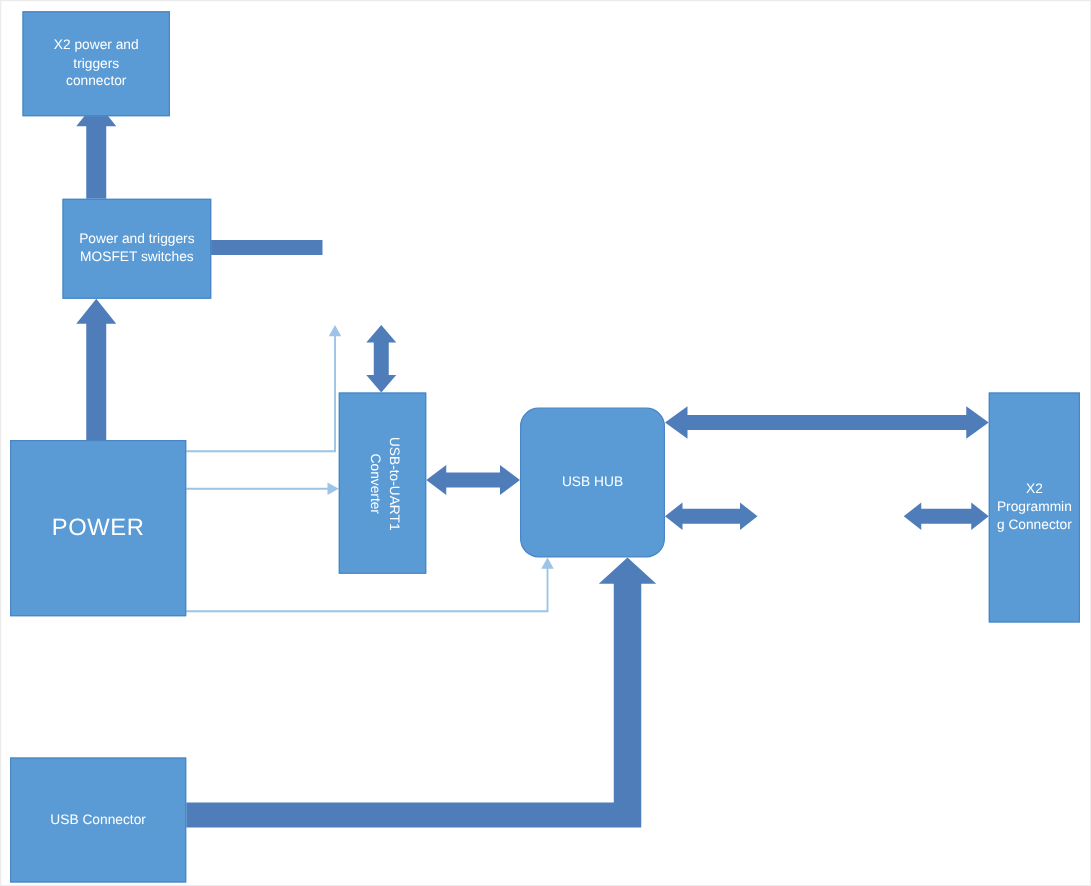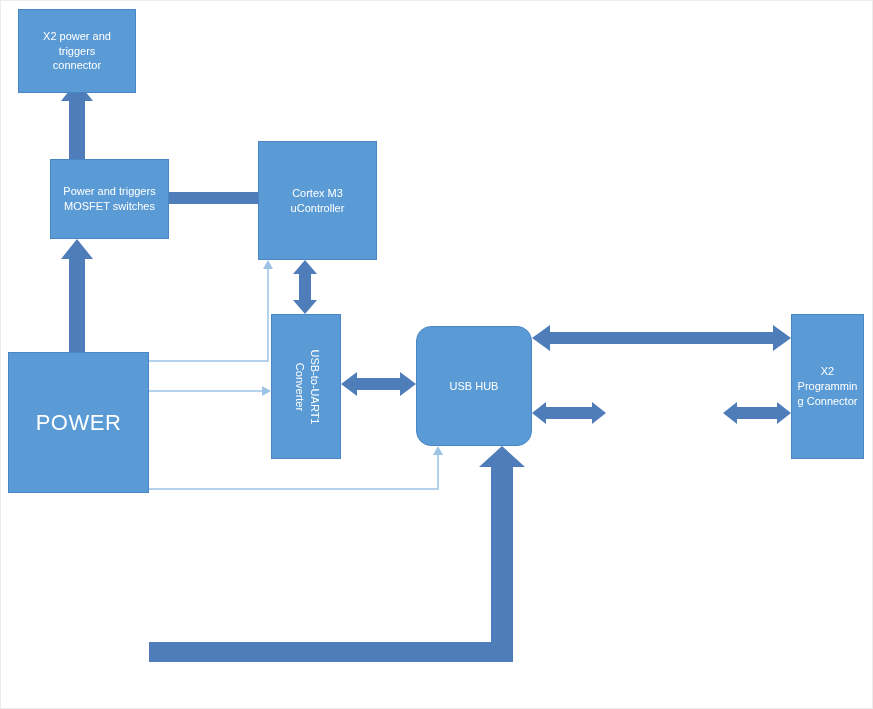--- a/index.html
+++ b/index.html
@@ -37,21 +37,21 @@
     text-align: center;
     font-size: 11px;
     line-height: 1.35;
     padding: 4px 6px;
     overflow-wrap: break-word;
     word-wrap: break-word;
   }
   .box .label { display: block; width: 100%; overflow-wrap: break-word; }
 
   #box-x2-power { padding: 4px 14px; }
-  #box-power { font-size: 22px; letter-spacing: 0.5px; }
+  #box-power { font-size: 19px; letter-spacing: 0.5px; }
   #box-x2-programming { padding: 4px 4px; }
 
   
   #box-uart1 { padding: 0; }
   #box-uart1 .vlabel {
     position: absolute;
     left: -17px;
     top: 37px;
     width: 104px;
     height: 70px;
@@ -96,35 +96,35 @@
   </svg>
 
   <div class="box" id="box-x2-power" style="left:17px; top:8px; width:118px; height:84px;">
     <span class="label">X2 power and triggers connector</span>
   </div>
 
   <div class="box" id="box-mosfet" style="left:17px; top:158px; width:119px; height:80px;margin-left:32px;">
     <span class="label">Power and triggers MOSFET switches</span>
   </div>
 
-  <div class="box" id="box-cortex" style="left:257px; top:140px; width:119px; height:119px;">
-    <span class="label">Cortex M3 uController</span>
-  </div>
 
   <div class="box" id="box-power" style="left:7px; top:351px; width:141px; height:141px;">
     <span class="label">POWER</span>
   </div>
 
   <div class="box" id="box-uart1" style="left:270px; top:313px; width:70px; height:145px;">
     <span class="vlabel">USB-to-UART1 Converter</span>
   </div>
 
   <div class="box" id="box-usbhub" style="left:415px; top:325px; width:116px; height:120px;border-radius:15px;">
     <span class="label">USB HUB</span>
   </div>
 
 
-  <div class="box" id="box-x2-programming" style="left:790px; top:313px; width:73px; height:145px;">
+  <div class="box" id="box-x2-programming" style="left:790px; top:313px; width:73px; height:184px;">
     <span class="label">X2 Programming Connector</span>
   </div>
 
+  <div class="box" id="box-usb-connector" style="left:7px; top:605px; width:141px; height:100px;">
+    <span class="label">USB Connector</span>
+  </div>
 
 </div>
 
 </body></html>

